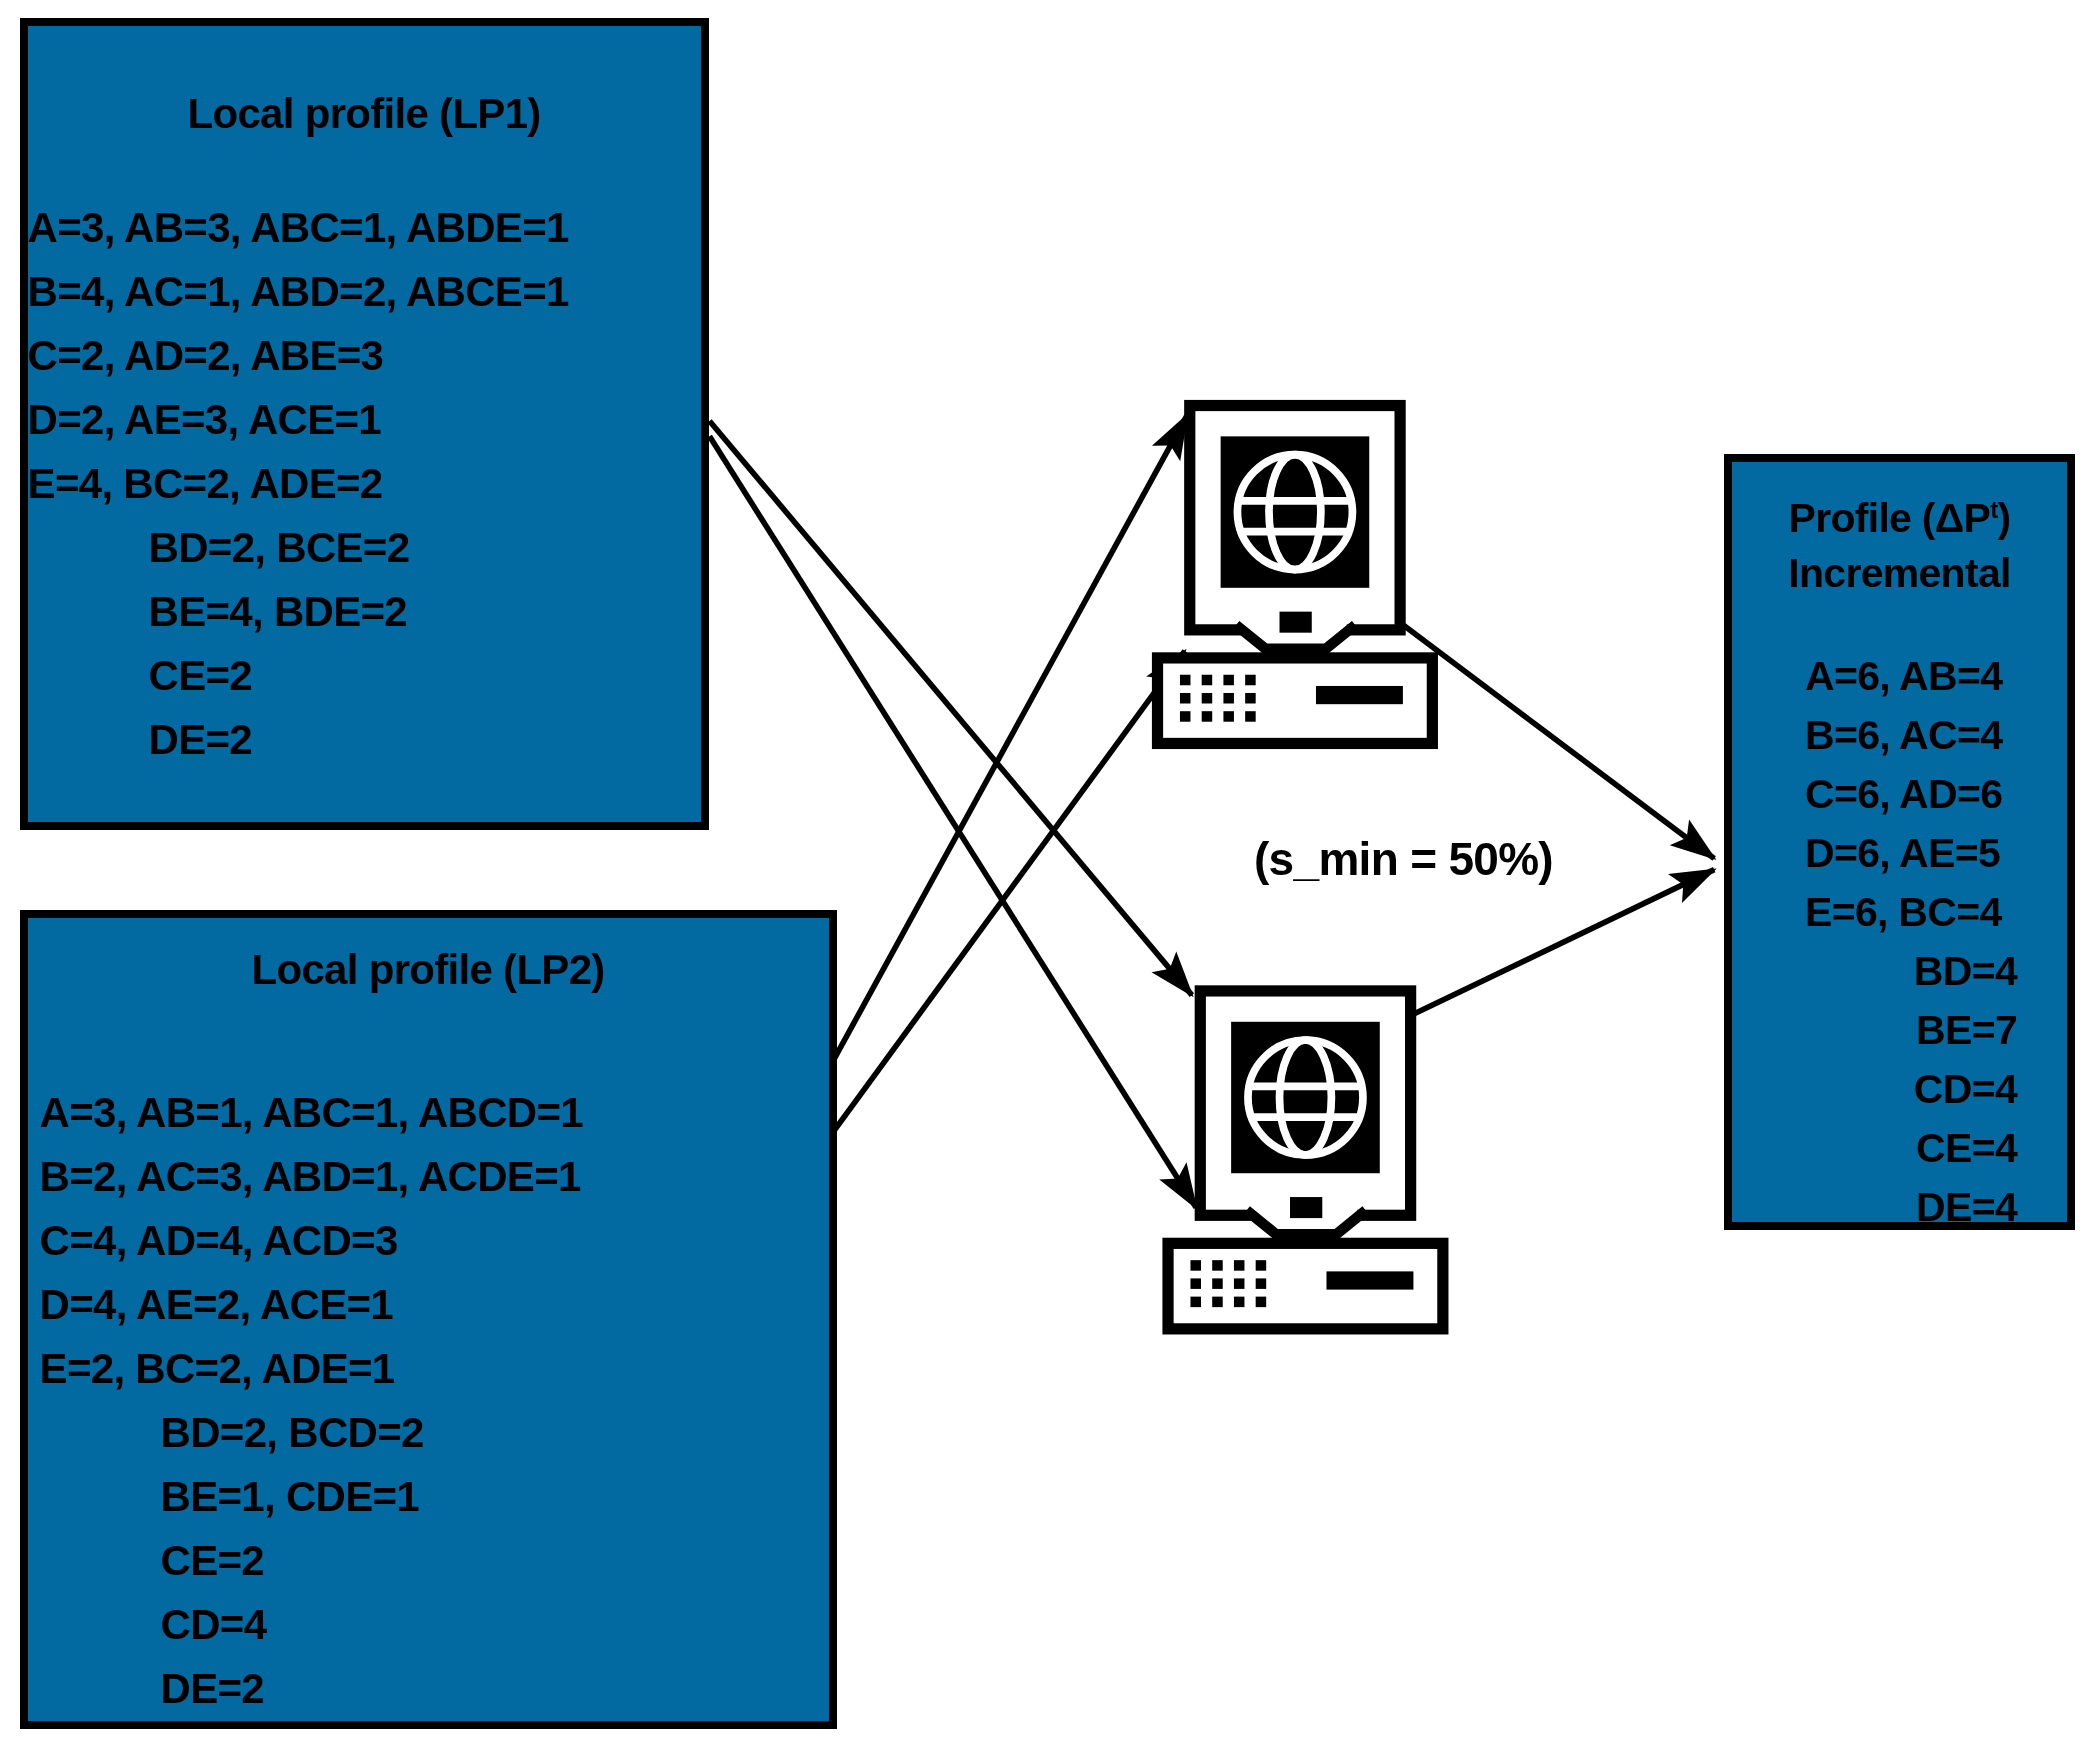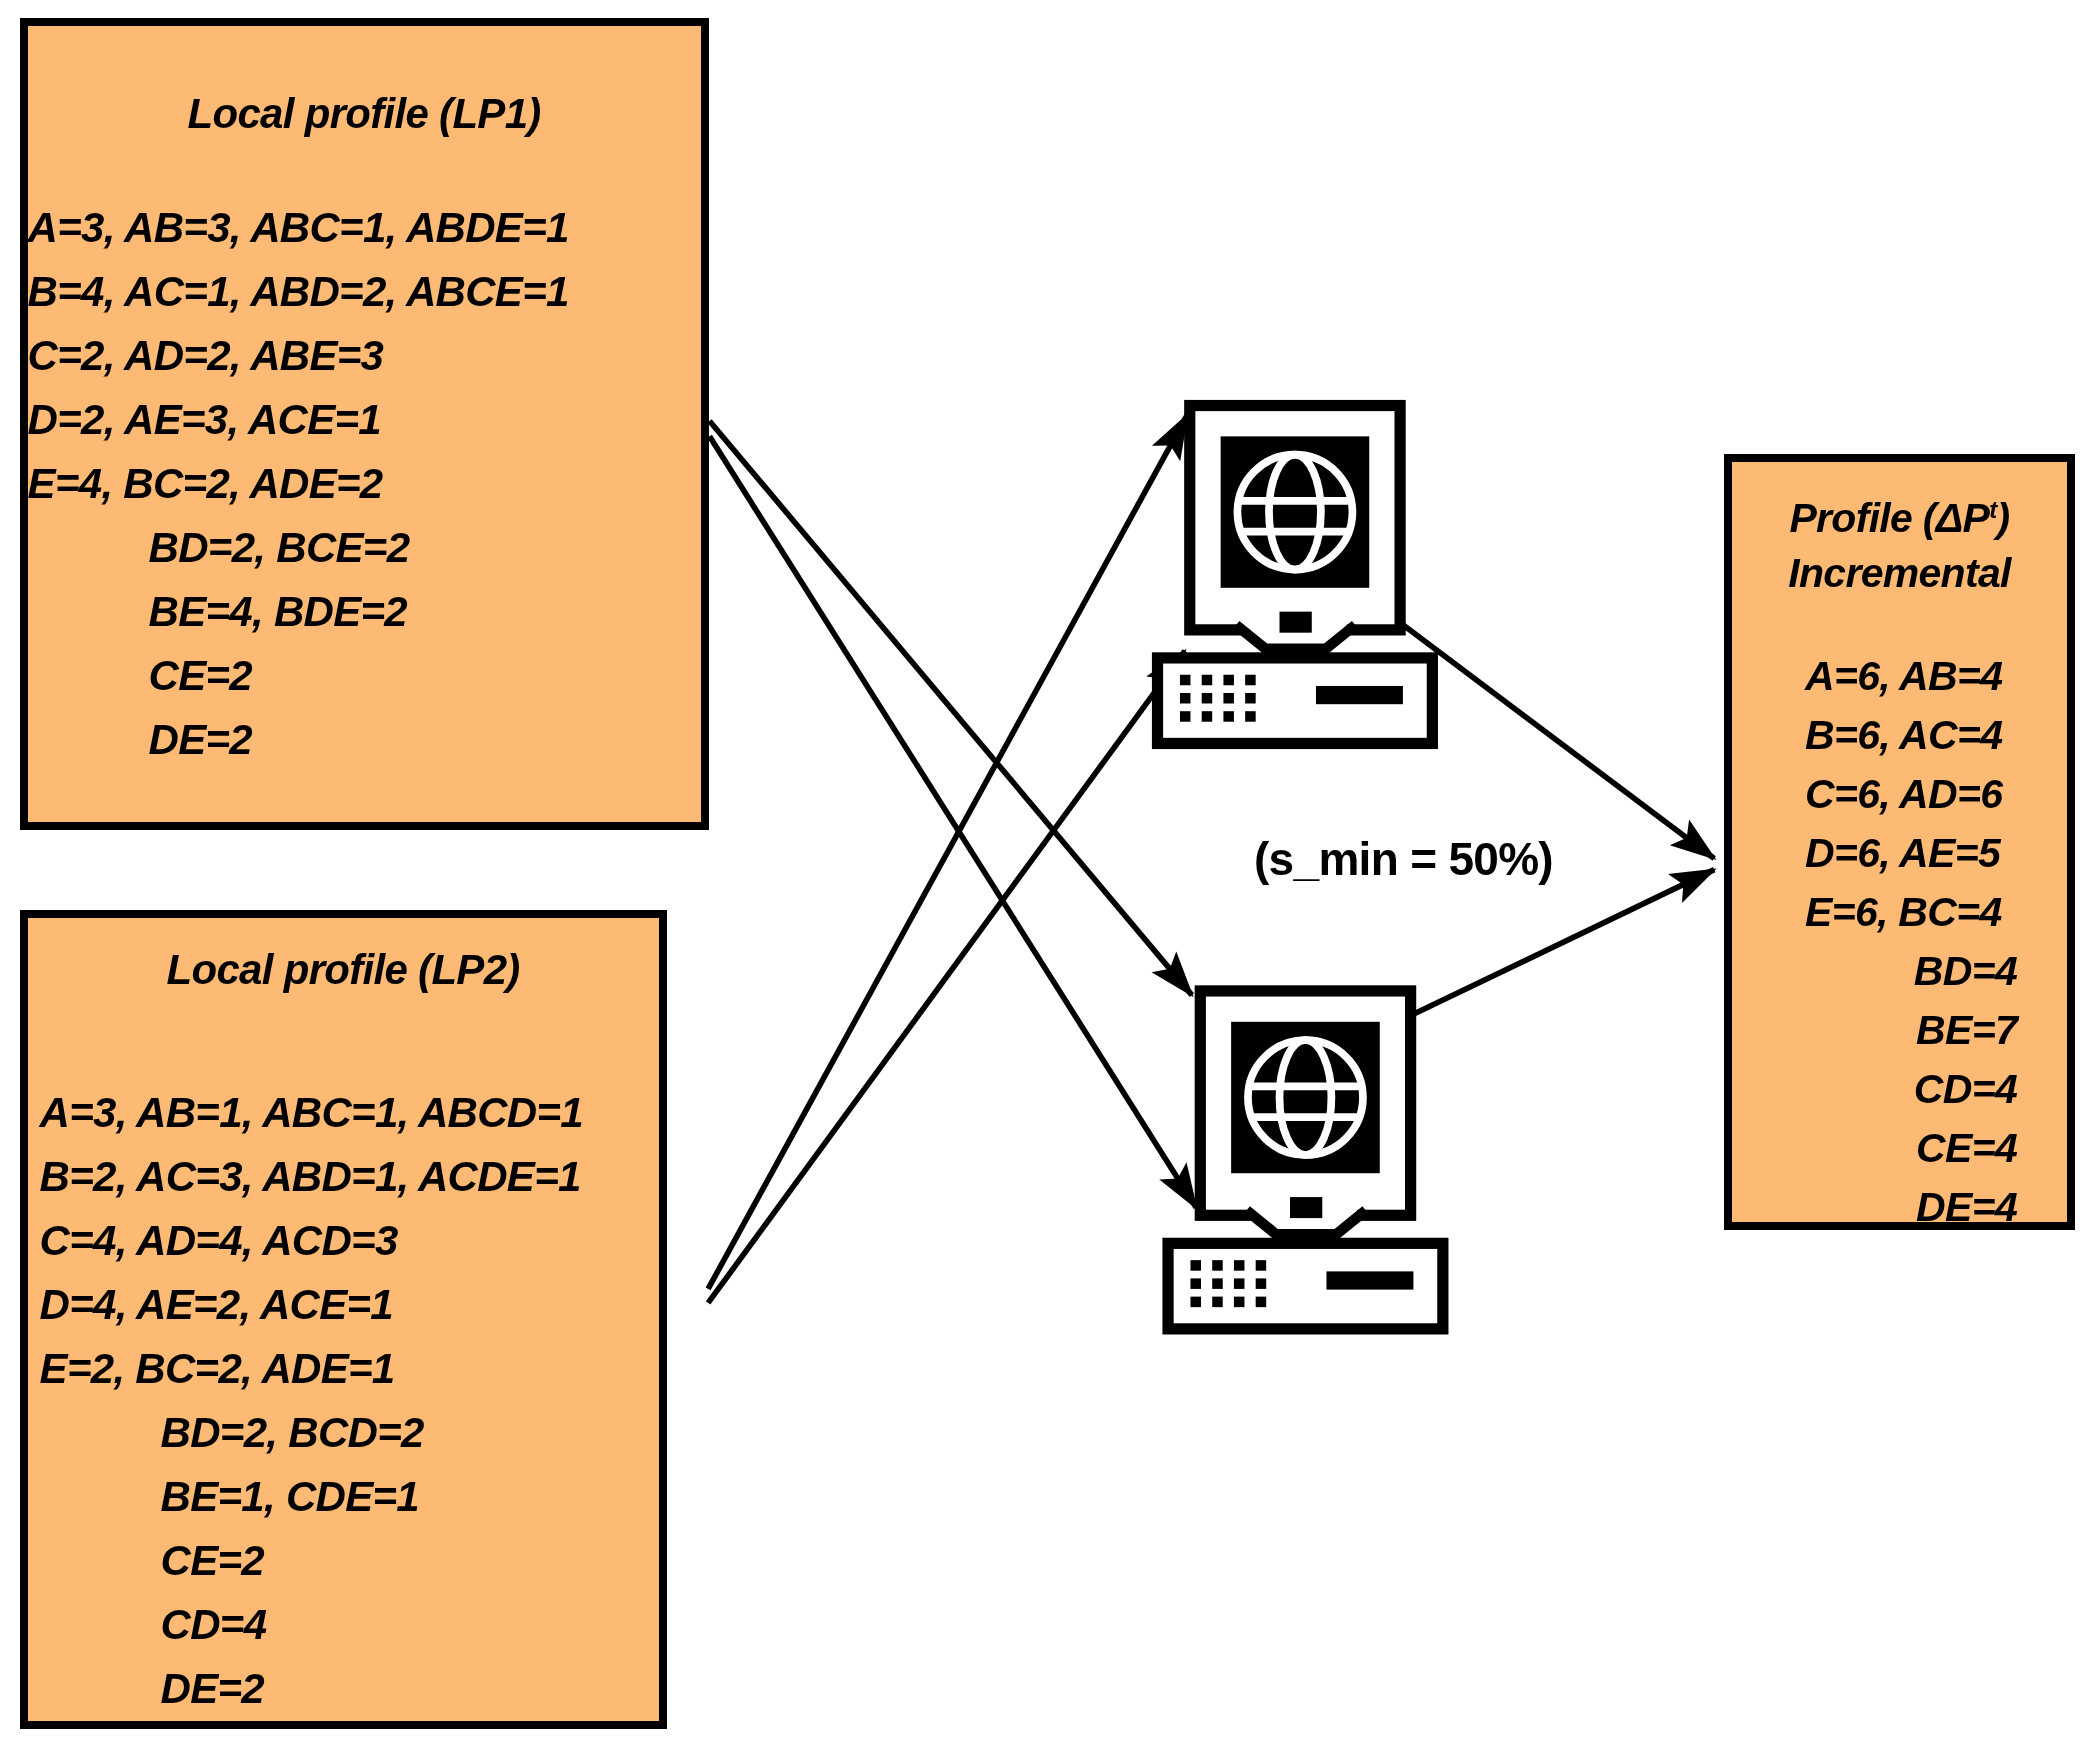--- a/index.html
+++ b/index.html
@@ -11,26 +11,25 @@
     overflow: hidden;
   }
   #canvas {
     position: relative;
     width: 2097px; height: 1740px;
     background: #fff;
   }
   .box {
     position: absolute;
     border: 8.4px solid #000;
-    background: #fdba74;
+    background: #0369a1;
     box-sizing: border-box;
-    font-style: italic;
   }
   #lp1-box { left: 19.6px;  top: 17.5px;   width: 689px; height: 812px; }
-  #lp2-box { left: 19.6px;  top: 910px; width: 647px; height: 819px; }
+  #lp2-box { left: 19.6px;  top: 910px; width: 817px; height: 819px; }
   #inc-box { left: 1724px; top: 454px; width: 351px; height: 776px; }
 
   .box-title {
     text-align: center;
     font-size: 42px;
     font-weight: bold;
     line-height: 56px;
     letter-spacing: -0.7px;
     white-space: nowrap;
   }

